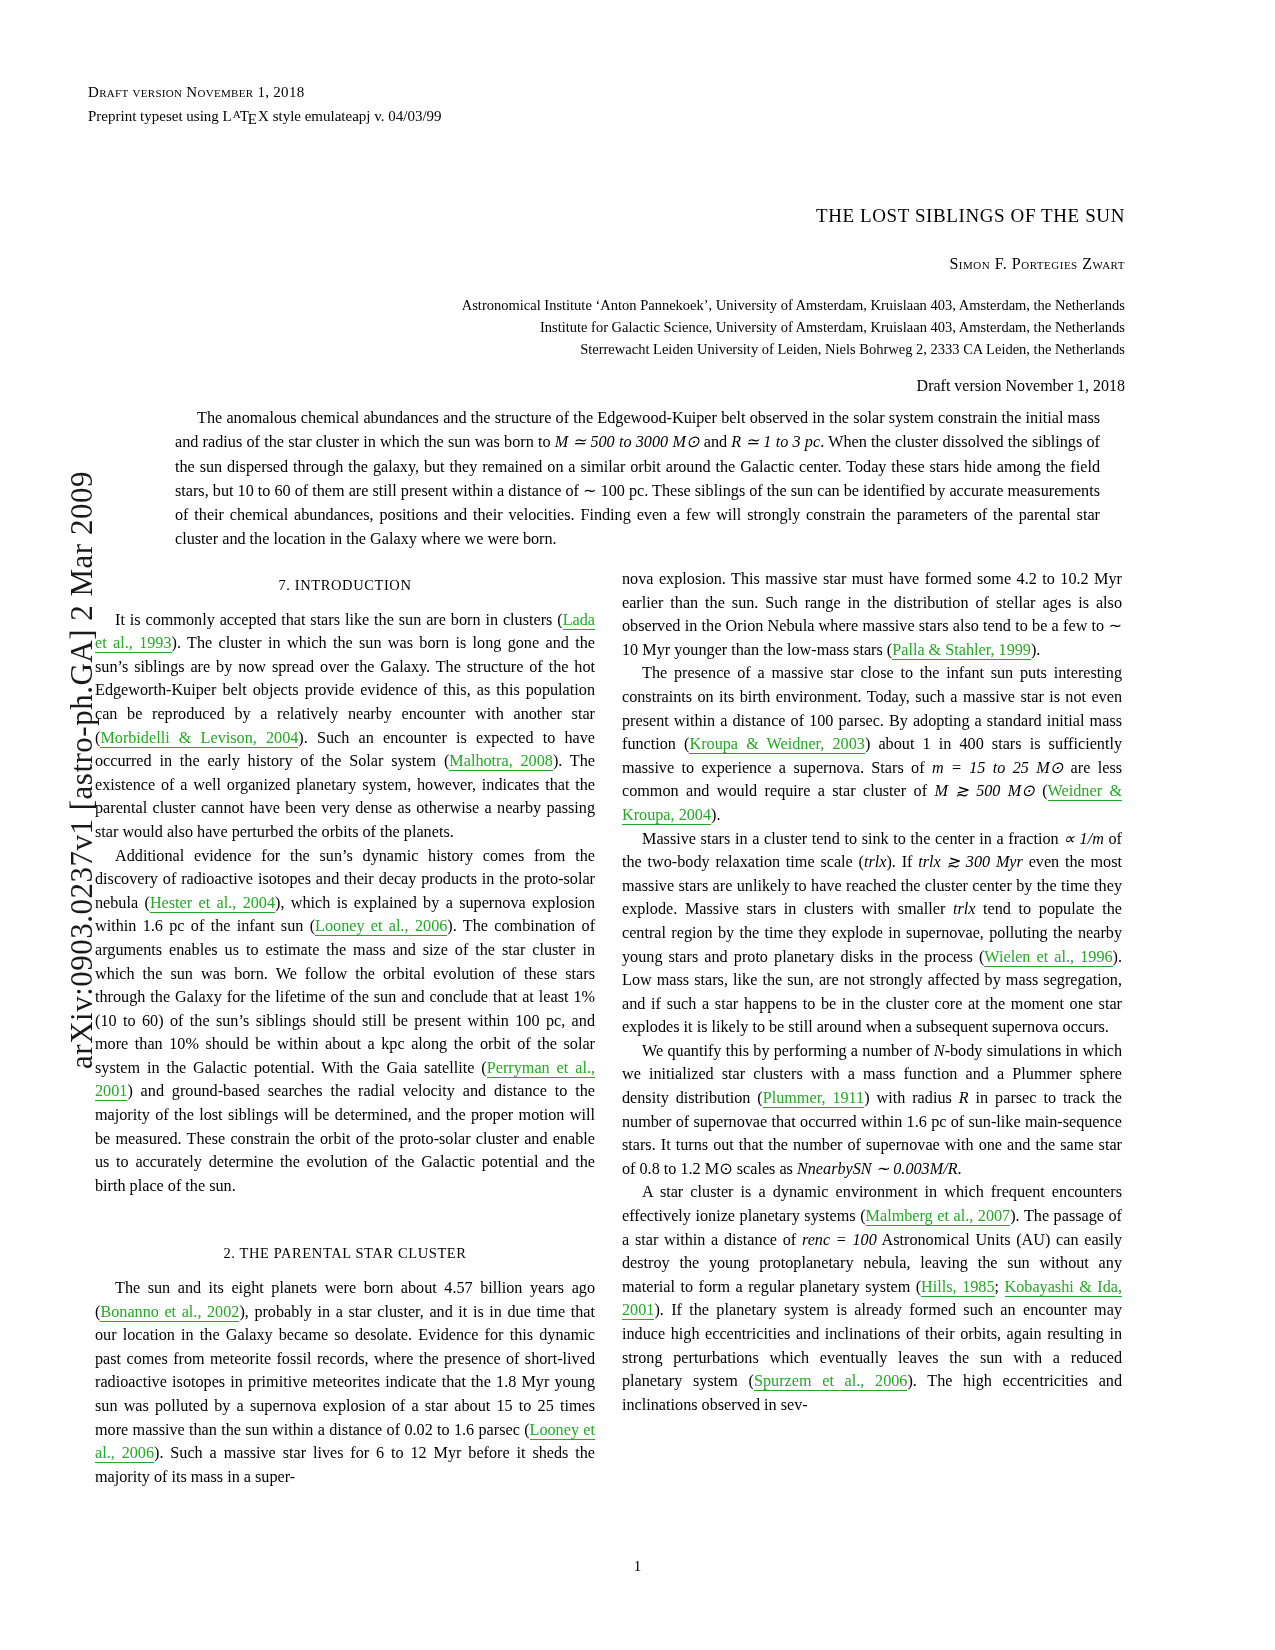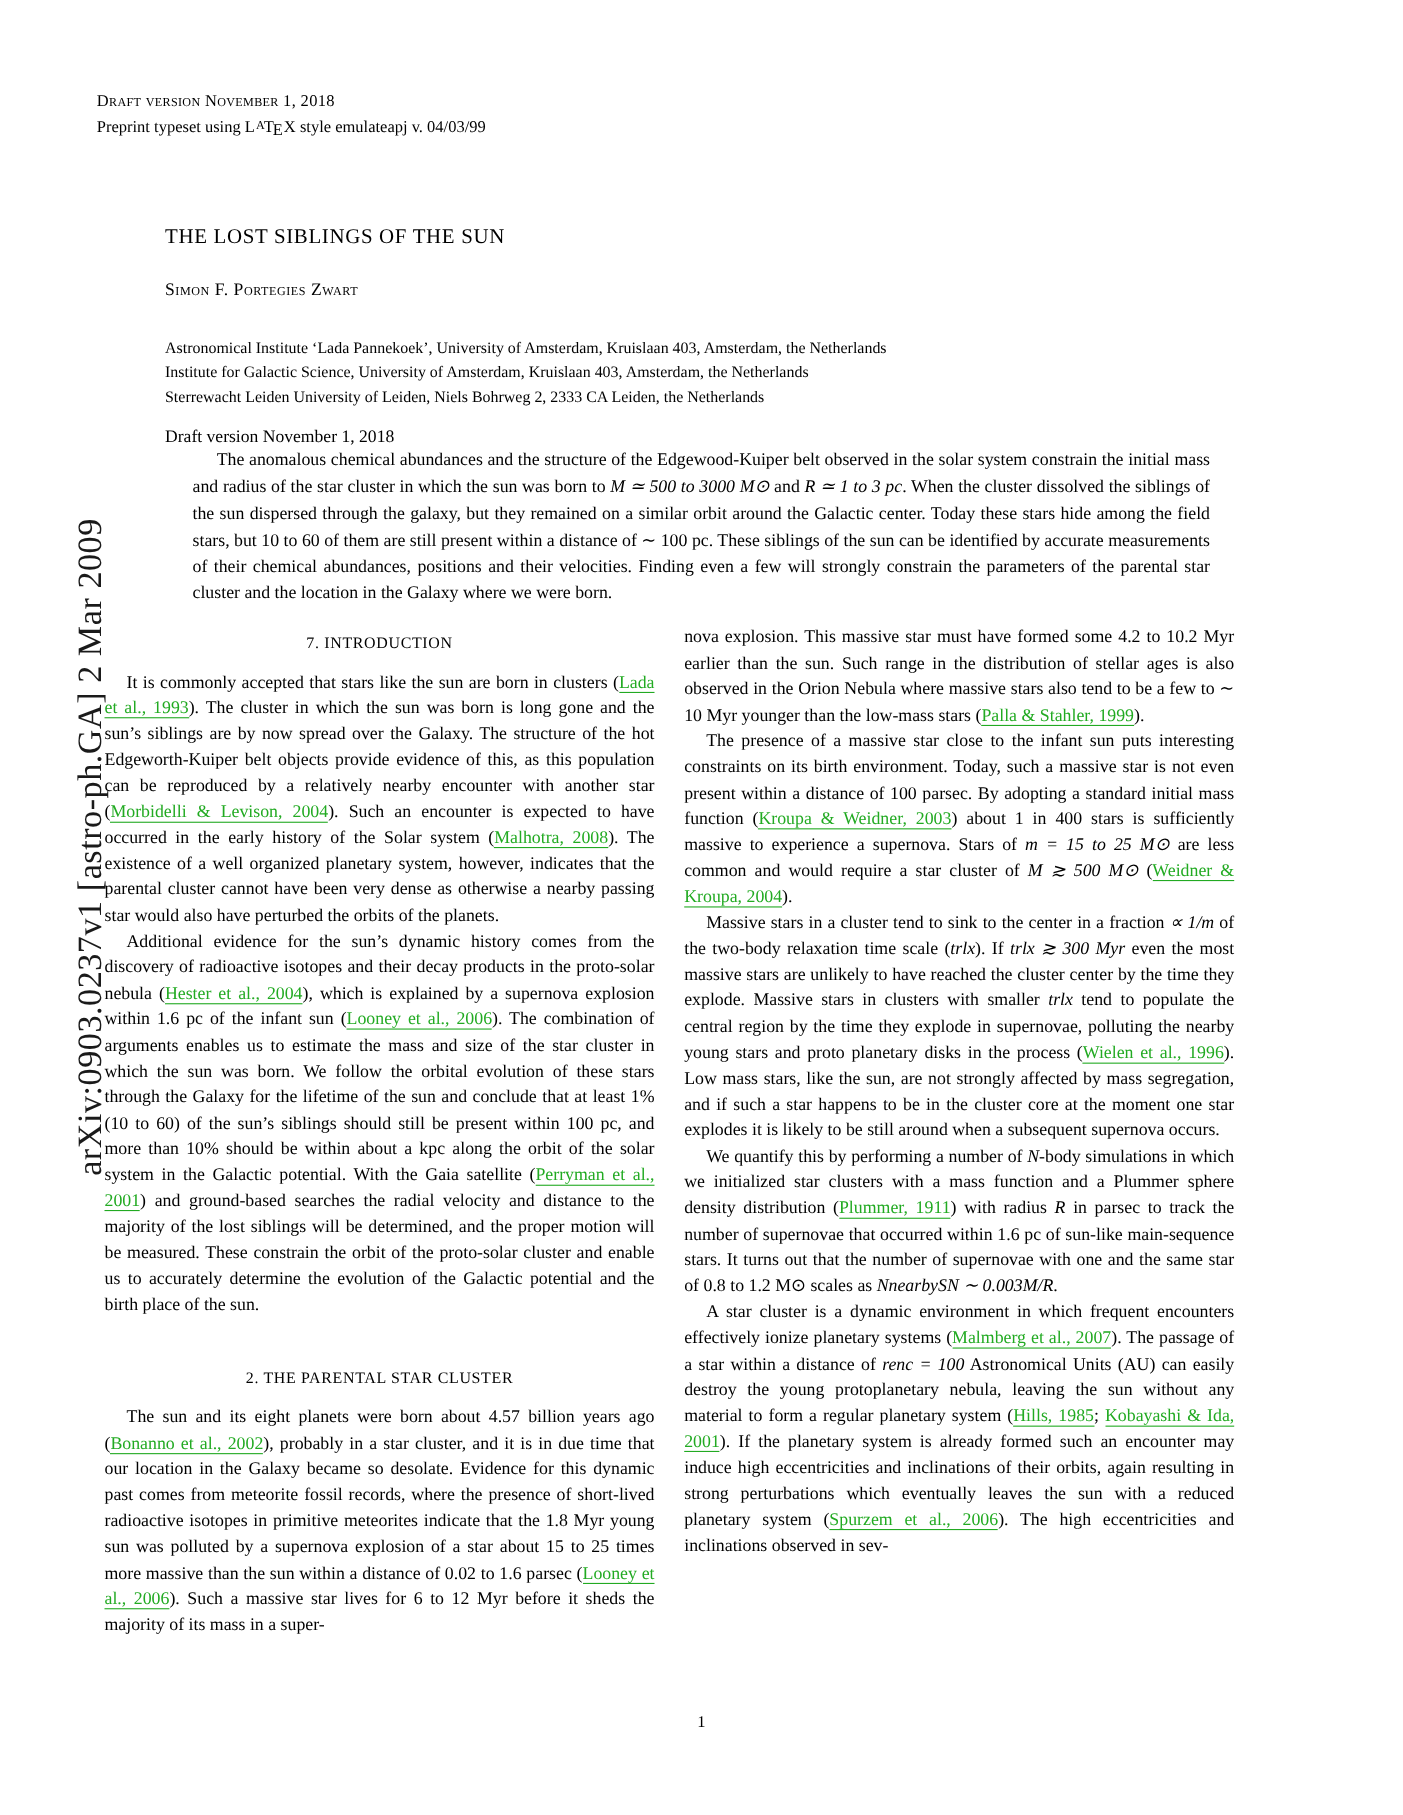--- a/index.html
+++ b/index.html
@@ -61,32 +61,32 @@
   }
   .latex .a { position: relative; top: -3px; font-size: 11px; left: 1px;}
   .latex .e { position: relative; top: 3px; left: -1px; }
 
   
   .titleblock {
     position: absolute;
     left: 150px;
     top: 205px;
     width: 975px;
-    text-align: left;
+    text-align: right;
   }
   .paper-title {
     font-size: 19px;
     letter-spacing: 0.6px;
     margin-bottom: 28px;
   }
   .author {
     font-size: 16px;
     font-variant: small-caps;
     letter-spacing: 0.5px;
-    margin-bottom: 33px;
+    margin-bottom: 21px;
   }
   .affil {
     font-size: 14.5px;
     line-height: 22px;
   }
   .draftver {
     font-size: 16px;
     margin-top: 17px;
   }
 
@@ -166,21 +166,21 @@
   <div class="hdr">
     <div class="draft">Draft version November 1, 2018</div>
     <div class="preprint">
       <span class="latex">Preprint typeset using L</span><span class="latex"><span class="a">A</span><span>T</span><span class="e">E</span><span>X</span></span><span class="latex"> style emulateapj v. 04/03/99</span>
     </div>
   </div>
 
   <div class="titleblock">
     <div class="paper-title">THE LOST SIBLINGS OF THE SUN</div>
     <div class="author">Simon F. Portegies Zwart</div>
-    <div class="affil">Astronomical Institute ‘Lada Pannekoek’, University of Amsterdam, Kruislaan 403, Amsterdam, the Netherlands</div>
+    <div class="affil">Astronomical Institute ‘Anton Pannekoek’, University of Amsterdam, Kruislaan 403, Amsterdam, the Netherlands</div>
     <div class="affil">Institute for Galactic Science, University of Amsterdam, Kruislaan 403, Amsterdam, the Netherlands</div>
     <div class="affil">Sterrewacht Leiden University of Leiden, Niels Bohrweg 2, 2333 CA Leiden, the Netherlands</div>
     <div class="draftver">Draft version November 1, 2018</div>
   </div>
 
   <div class="abstract-body">
     <span class="indent"></span><span>The anomalous chemical abundances and the structure of the Edgewood-Kuiper belt observed in the solar system constrain the initial mass and radius of the star cluster in which the sun was born to </span><span class="math">M ≃ 500 to 3000 M⊙</span><span> and </span><span class="math">R ≃ 1 to 3 pc</span><span>. When the cluster dissolved the siblings of the sun dispersed through the galaxy, but they remained on a similar orbit around the Galactic center. Today these stars hide among the field stars, but 10 to 60 of them are still present within a distance of </span><span class="mathup">∼ 100 pc</span><span>. These siblings of the sun can be identified by accurate measurements of their chemical abundances, positions and their velocities. Finding even a few will strongly constrain the parameters of the parental star cluster and the location in the Galaxy where we were born.</span>
   </div>
 
   <div class="col col-left">

